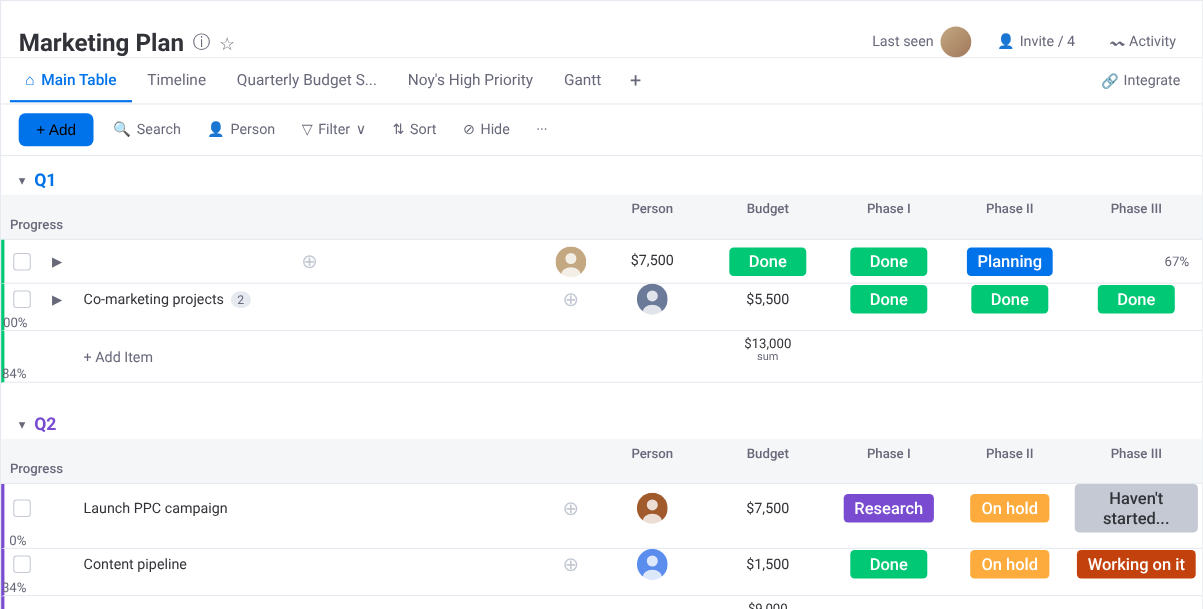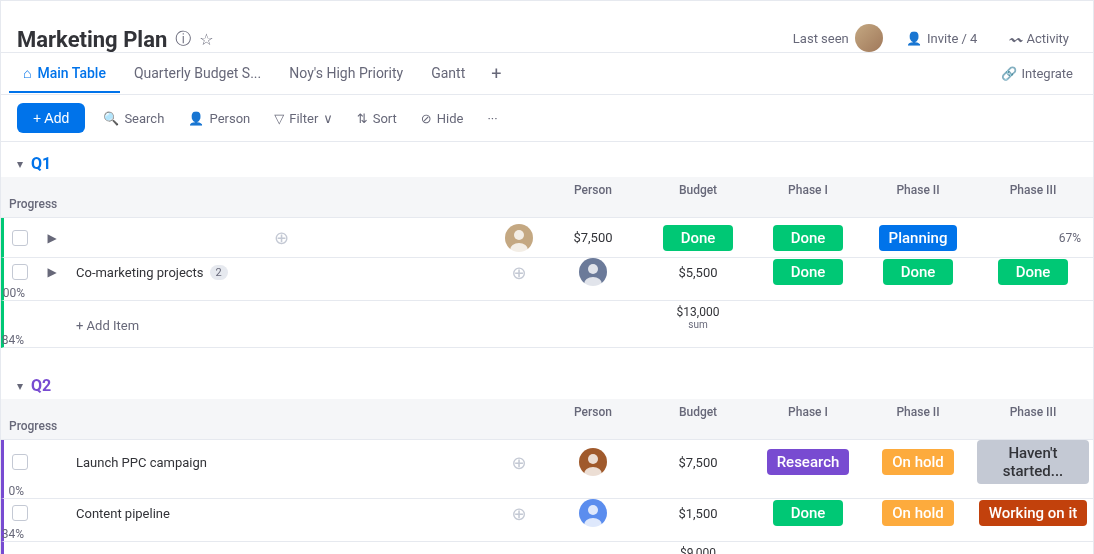--- a/index.html
+++ b/index.html
@@ -18,21 +18,21 @@
 
     
     .tabs { display: flex; align-items: center; padding: 0 8px; border-bottom: 1px solid #e6e9ef; background: #fff; }
     .tab { display: flex; align-items: center; padding: 10px 14px; font-size: 14px; color: #676879; cursor: pointer; border-bottom: 2px solid transparent; white-space: nowrap; gap: 6px; }
     .tab.active { color: #0073ea; border-bottom: 2px solid #0073ea; font-weight: 500; }
     .tab-add { padding: 10px 12px; color: #676879; cursor: pointer; font-size: 18px; }
     .tab-integrate { margin-left: auto; display: flex; align-items: center; gap: 4px; padding: 8px 12px; color: #676879; cursor: pointer; font-size: 13px; }
 
     
     .toolbar { display: flex; align-items: center; padding: 8px 16px; gap: 4px; border-bottom: 1px solid #e6e9ef; }
-    .btn-add { background: #0073ea; color: #ffffff; border: none; border-radius: 6px; padding: 7px 16px; font-size: 14px; font-weight: 500; cursor: pointer; display: flex; align-items: center; gap: 4px; }
+    .btn-add { background: #0073ea; color: #000000; border: none; border-radius: 6px; padding: 7px 16px; font-size: 14px; font-weight: 500; cursor: pointer; display: flex; align-items: center; gap: 4px; }
     .toolbar-btn { display: flex; align-items: center; gap: 5px; padding: 6px 10px; color: #676879; border-radius: 6px; cursor: pointer; font-size: 13px; }
 
     
     .content { padding: 0; }
 
     
     .group-header { display: flex; align-items: center; padding: 12px 16px 4px 16px; gap: 8px; }
     .group-chevron { color: #676879; cursor: pointer; font-size: 12px; }
     .group-label { font-size: 16px; font-weight: 700; color: #0073ea; cursor: pointer; }
     .table-header { display: grid; grid-template-columns: 32px 32px 1fr 48px 100px 110px 110px 110px 120px; align-items: center; padding: 6px 0; border-bottom: 1px solid #e6e9ef; background: #f5f6f8; }
@@ -98,20 +98,23 @@
       </div>
     </div>
   </div>
 
   <div class="tabs">
     <div class="tab active">
       <span>⌂</span>
       <span>Main Table</span>
     </div>
     <div class="tab">
+      <span>Timeline</span>
+    </div>
+    <div class="tab">
       <span>Quarterly Budget S...</span>
     </div>
     <div class="tab">
       <span>Noy's High Priority</span>
     </div>
     <div class="tab">
       <span>Gantt</span>
     </div>
     <div class="tab-add">+</div>
     <div class="tab-integrate">

